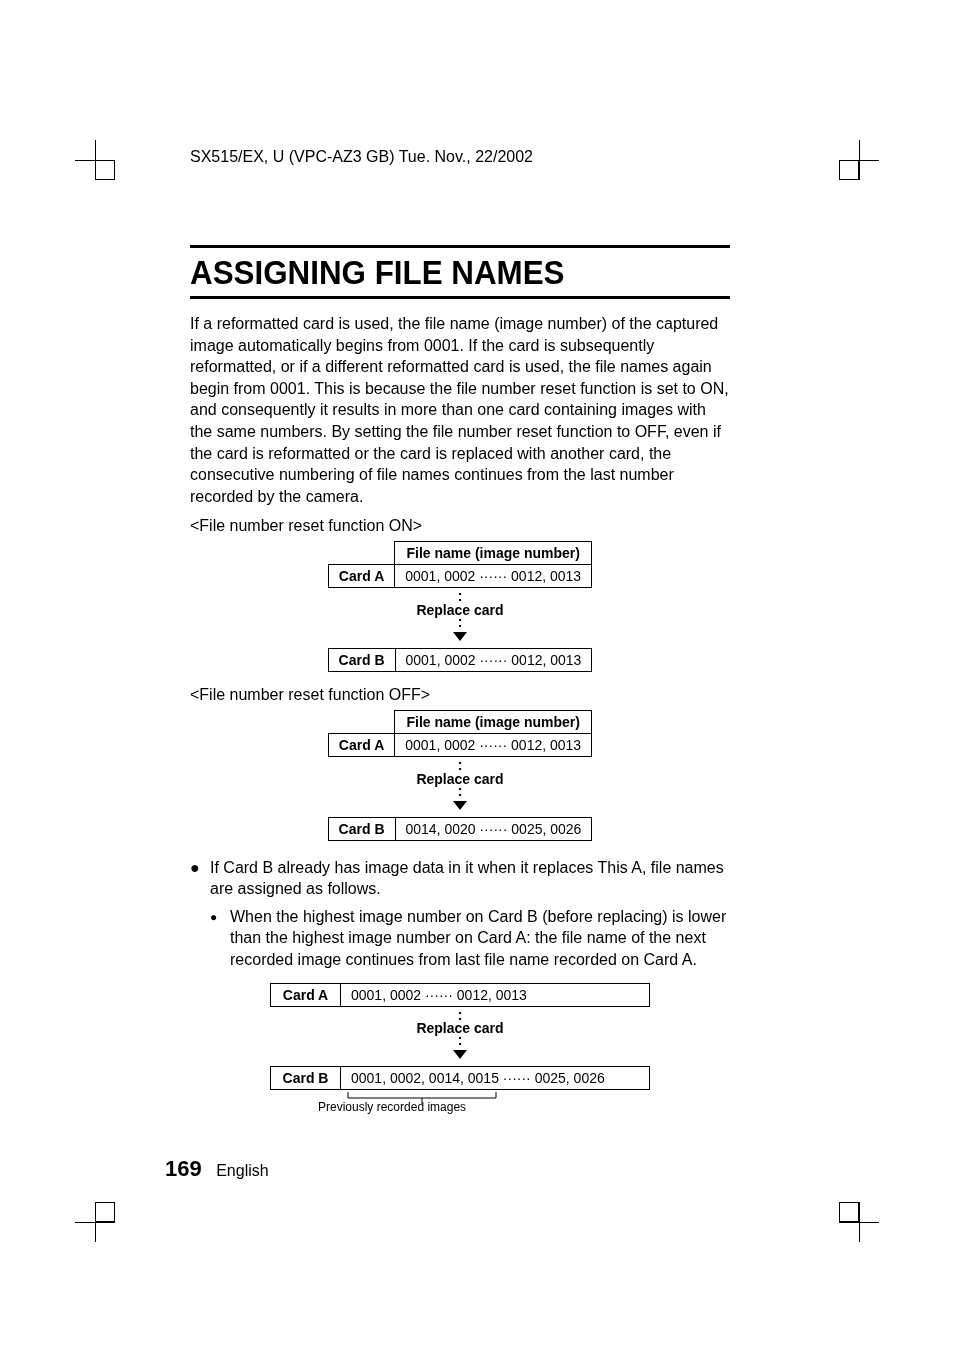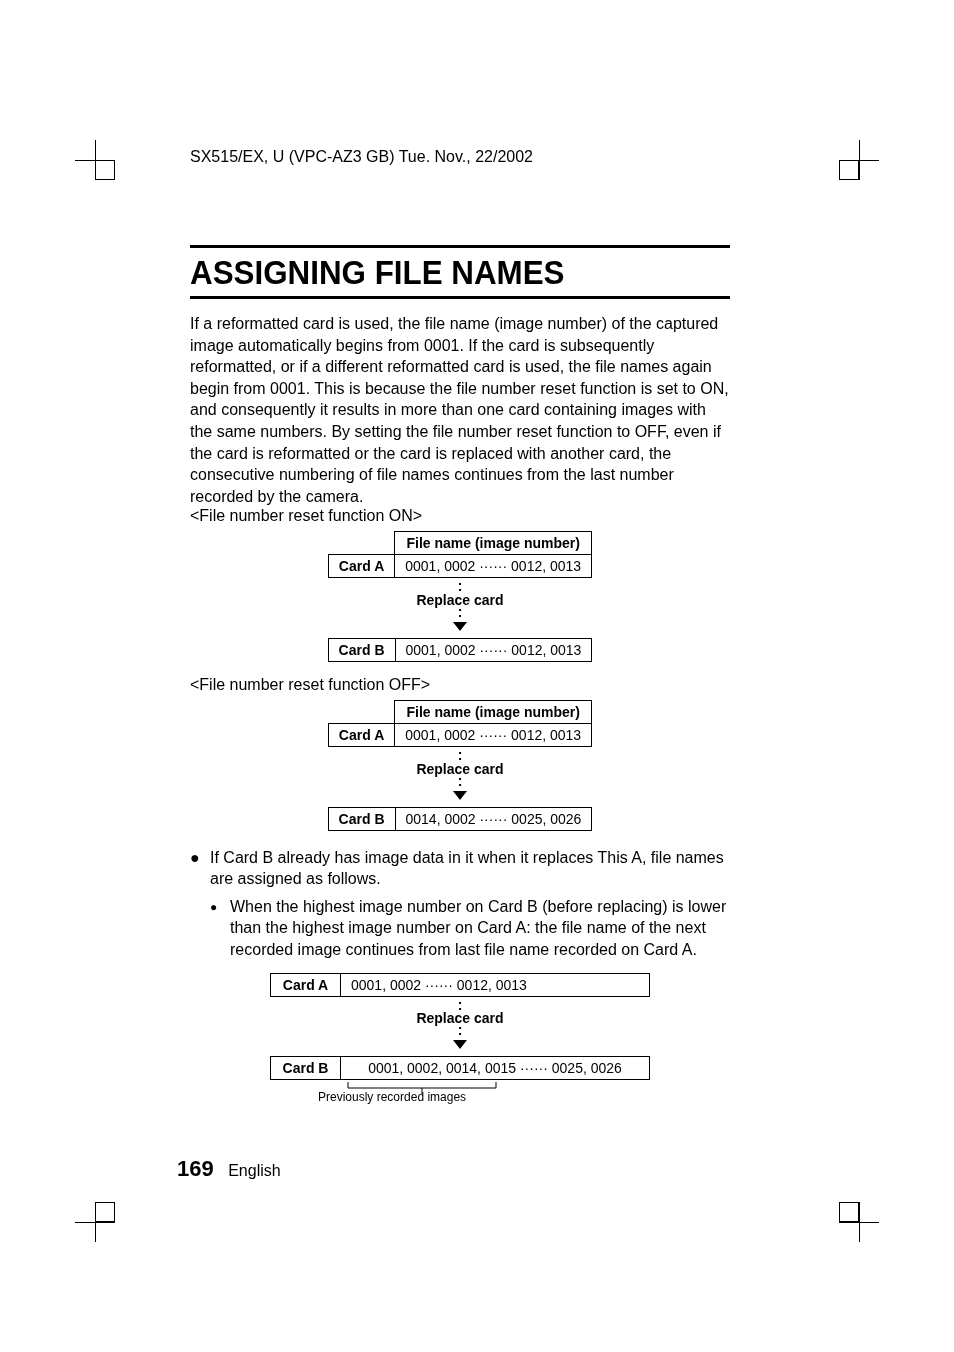--- a/index.html
+++ b/index.html
@@ -46,21 +46,21 @@
       font-size: 33px;
       letter-spacing: 0px;
       margin-bottom: 4px;
       transform: scaleX(0.95);
       transform-origin: left;
     }
     .title-bar-bottom { border-top: 3px solid #000; margin-bottom: 14px; }
     .body-text {
       font-size: 16px;
       line-height: 1.35;
-      margin-bottom: 0;
+      margin-bottom: 10px;
     }
     .subhead { font-size: 16px; margin-bottom: 6px; }
     table.example {
       border-collapse: collapse;
       margin: 4px auto;
       font-size: 14px;
     }
     table.example th, table.example td {
       border: 1px solid #000;
       padding: 3px 10px;
@@ -99,21 +99,20 @@
     .prev-rec {
       font-size: 12px;
       text-align: center;
       margin-top: 2px;
     }
     .footer {
       position: absolute;
       left: 165px;
       bottom: 170px;
       font-size: 16px;
-      margin-left: 12px;
     }
     .footer .page-num {
       font-size: 22px;
       font-weight: bold;
       margin-right: 10px;
     }
   </style>
 </head>
 <body>
 
@@ -194,21 +193,21 @@
     <div class="replace-block">
       <div class="dots-row">:</div>
       <div>Replace card</div>
       <div class="dots-row">:</div>
       <div><span class="arrow-down"></span></div>
     </div>
     <table class="example">
       <tbody>
           <tr>
             <td class="card-label">Card B</td>
-            <td>0014, 0002 ······ 0025, 0026</td>
+            <td>0014, 0020 ······ 0025, 0026</td>
           </tr>
     </tbody>
       </table>
   </div>
 
   <div class="bullet-list">
     <div class="bullet-item">
       <span class="dot">●</span>
       <span>If Card B already has image data in it when it replaces This A, file names are assigned as follows.</span>
     </div>
@@ -230,21 +229,21 @@
     <div class="replace-block">
       <div class="dots-row">:</div>
       <div>Replace card</div>
       <div class="dots-row">:</div>
       <div><span class="arrow-down"></span></div>
     </div>
     <table class="example wide">
       <tbody>
           <tr>
             <td class="card-label" style="width:70px">Card B</td>
-            <td style="text-align:center">0001, 0002, 0014, 0015 ······ 0025, 0026</td>
+            <td style="text-align:left">0001, 0002, 0014, 0015 ······ 0025, 0026</td>
           </tr>
     </tbody>
       </table>
     <div style="position:relative;width:380px;margin:0 auto">
       <svg width="170" height="14" style="position:absolute;left:76px;top:-2px">
         <path d="M 2 0 L 2 6 L 76 6 L 76 12 M 76 6 L 150 6 L 150 0" stroke="#000" fill="none" stroke-width="1"></path>
       </svg>
     </div>
     <div class="prev-rec" style="width:380px;margin:10px auto 15px;text-align:left;padding-left:48px">Previously recorded images</div>
   </div>

